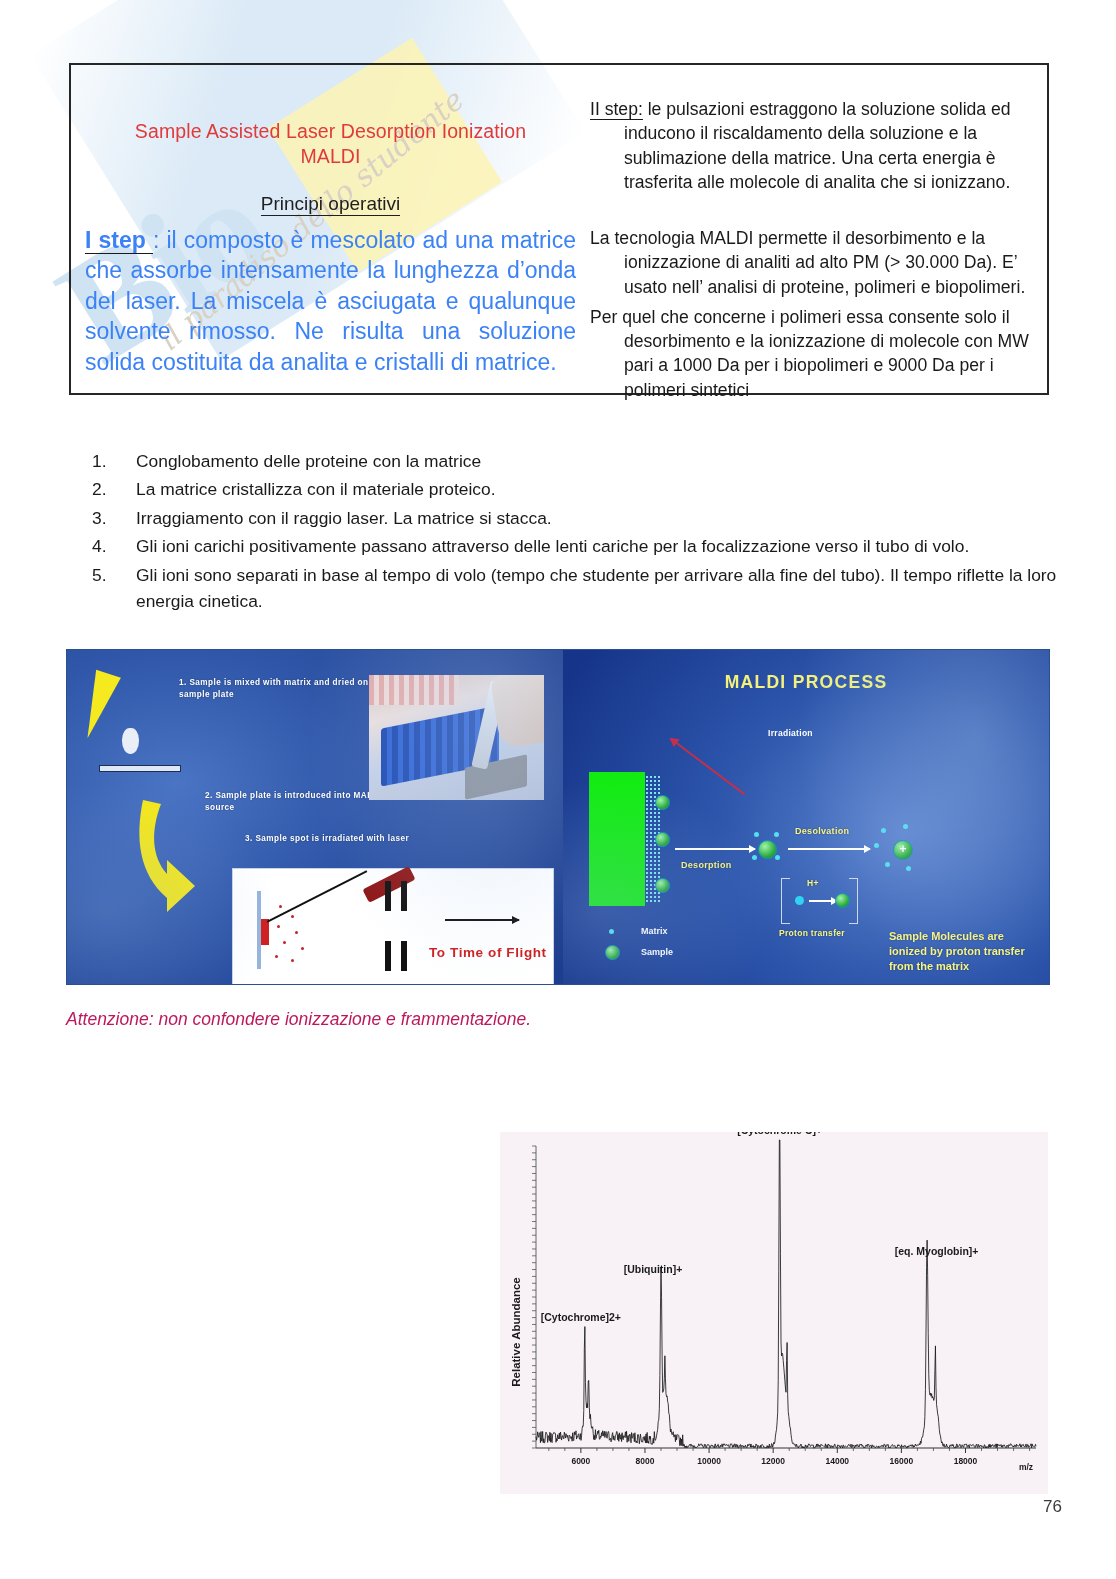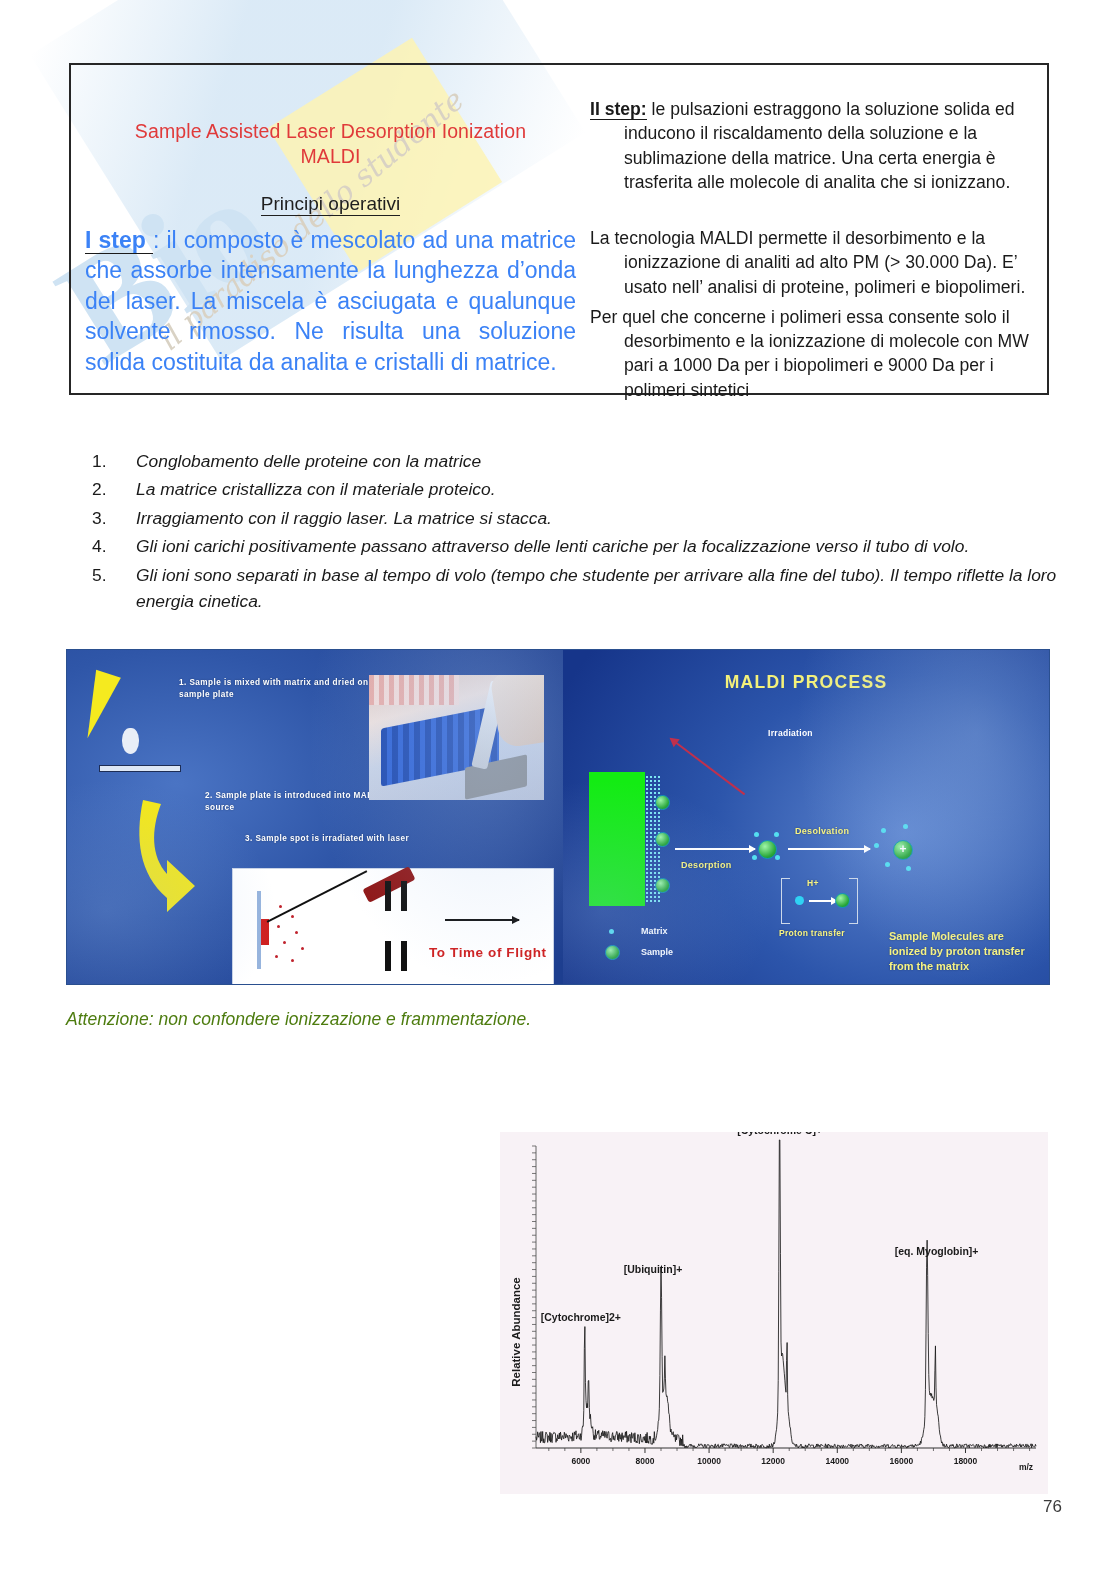--- a/index.html
+++ b/index.html
@@ -112,39 +112,39 @@
 
   .rt-para {
     font-size: 17.6px;
     line-height: 1.38;
     color: #1a1a1a;
     padding-left: 34px;
     text-indent: -34px;
     margin: 0 0 6px 0;
   }
   .rt-para.tight { margin-bottom: 0; }
-  .rt-para b { font-weight: bold; border-bottom: 1.4px solid #1a1a1a; }
+  .rt-para b { font-weight: normal; border-bottom: 1.4px solid #1a1a1a; }
   .rt-gap { height: 26px; }
 
   
   #numbered-list {
     position: absolute;
     left: 92px; top: 448px;
     width: 975px;
     z-index: 2;
   }
   .num-item {
     display: flex;
     font-size: 17.4px;
     line-height: 1.52;
     color: #1a1a1a;
     margin-bottom: 2px;
   }
   .num-marker { width: 44px; flex: 0 0 44px; }
-  .num-text { flex: 1; font-style: italic; }
+  .num-text { flex: 1; }
 
   
   #maldi-figure {
     position: absolute;
     left: 66px; top: 649px;
     width: 984px; height: 336px;
     display: flex;
     z-index: 2;
     overflow: hidden;
     border: 1px solid #2a4f8f;
@@ -365,21 +365,21 @@
   .mp-note {
     position: absolute; right: 8px; bottom: 10px; width: 152px;
     color: #f7f484; font-size: 11px; font-weight: bold; line-height: 1.35;
     text-shadow: 0 0 2px rgba(0,0,0,.4);
   }
   .legend-row { position: absolute; color: #fff; font-size: 9px; font-weight: bold; }
 
   
   #attention-note {
     position: absolute; left: 66px; top: 1009px;
-    font-size: 17.5px; font-style: italic; color: #4d7c0f;
+    font-size: 17.5px; font-style: italic; color: #be185d;
     z-index: 2;
   }
   #lower-text {
     position: absolute; left: 66px; top: 1150px;
     width: 405px;
     z-index: 2;
   }
   .lt-para {
     font-size: 17.2px;
     line-height: 1.82;

